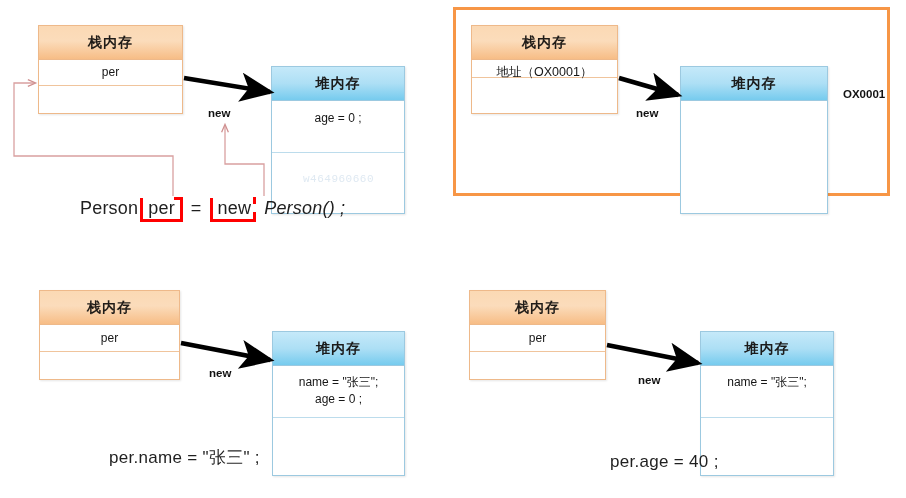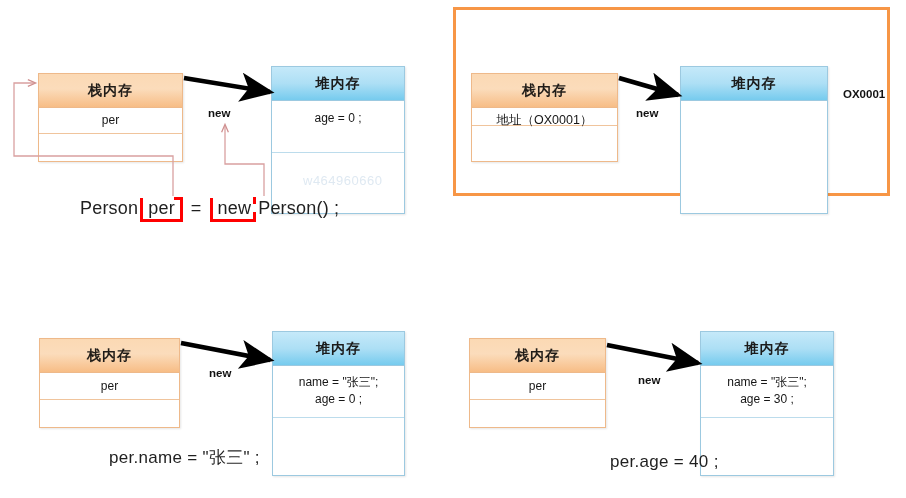--- a/index.html
+++ b/index.html
@@ -41,21 +41,20 @@
   .membox .cell {
     box-sizing: border-box;
     text-align: center;
     font-size: 12px;
   }
 
   
   .stack {
     border: 1px solid #eeb98a;
     box-shadow: 1px 1px 2px rgba(0,0,0,0.10);
-    margin-top: 48px;
   }
   .stack .hdr {
     background: linear-gradient(to bottom, #fbd9b4 0%, #fbdcbb 45%, #f7bd86 100%);
     border-bottom: 1px solid #eeb98a;
     color: #201c18;
   }
   .stack .cell {
     border-bottom: 1px solid #f0c49c;
     background: #ffffff;
     color: #161616;
@@ -99,24 +98,25 @@
   }
   .addr-label {
     position: absolute;
     font-size: 11.5px;
     font-weight: bold;
     color: #121212;
     white-space: nowrap;
   }
   .watermark {
     position: absolute;
-    font-size: 13px;
+    font-size: 11px;
     color: #dfe9f2;
     white-space: nowrap;
     letter-spacing: 0.5px;
+    font-family: Liberation Mono, monospace;
   }
 
   
   .frame-highlight {
     position: absolute;
     box-sizing: border-box;
     border: 3px solid #f79646;
     background: transparent;
   }
 
@@ -198,21 +198,21 @@
     <div class="cell last" style="height:60px;">
       <span></span>
     </div>
   </div>
 
   <div class="lbl-new" style="left:208px; top:107px;">new</div>
 
   <div class="watermark" style="left:303px; top:173px;">w464960660</div>
 
   <div class="codeline" style="left:80px; top:198px;">
-    <span>Person</span><span class="tok mark-per">per</span><span style="margin:0 6px;">=</span><span class="tok mark-new">new</span><span style="">Person() ;</span>
+    <span>Person</span><span class="tok mark-per">per</span><span style="margin:0 6px;">=</span><span class="tok mark-new">new</span><span style="margin-left:6px;font-style:italic;">Person() ;</span>
   </div>
 
   <div class="membox stack" style="left:471px; top:25px; width:147px; height:89px;">
     <div class="hdr">栈内存</div>
     <div class="cell" style="height:18px; line-height:25px; font-size:12.5px;">
       <span>地址（OX0001）</span>
     </div>
     <div class="cell last" style="height:27px; line-height:26px;">
       <span></span>
     </div>
@@ -261,21 +261,20 @@
     </div>
     <div class="cell last" style="height:27px; line-height:26px;">
       <span></span>
     </div>
   </div>
 
   <div class="membox heap" style="left:700px; top:290px; width:134px; height:145px;">
     <div class="hdr">堆内存</div>
     <div class="cell" style="height:52px; padding-top:8px;">
       <span class="line">name = "张三";</span>
-      <span class="line">age = 30 ;</span>
     </div>
     <div class="cell last" style="height:57px;">
       <span></span>
     </div>
   </div>
 
   <div class="lbl-new" style="left:638px; top:374px;">new</div>
 
   <div class="caption" style="left:610px; top:452px;">per.age = 40 ;</div>
 

